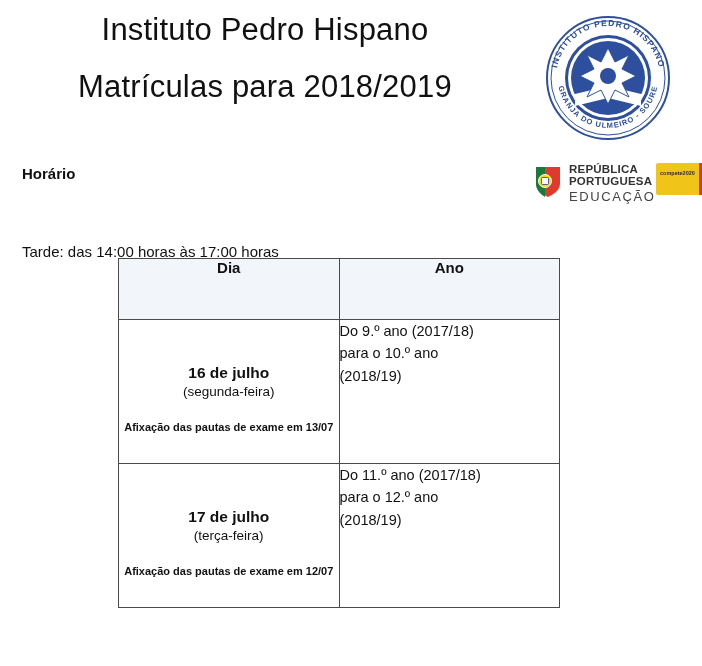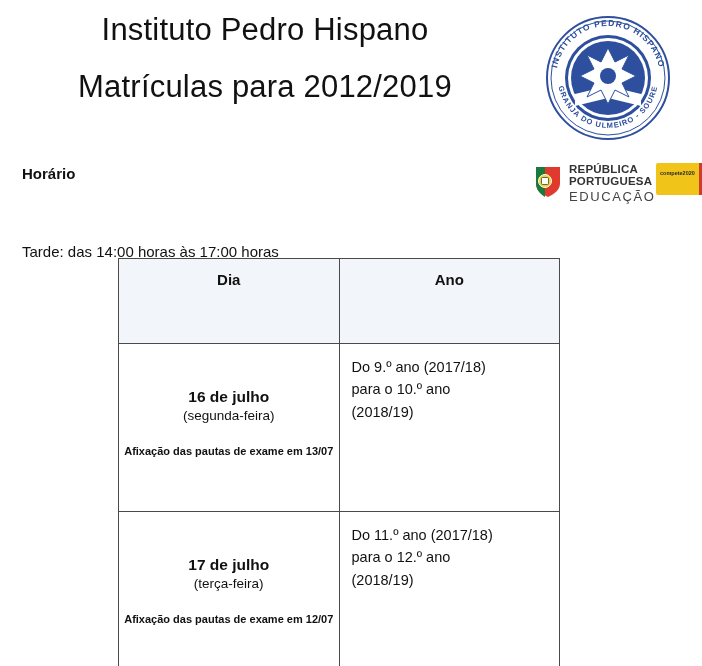--- a/index.html
+++ b/index.html
@@ -134,21 +134,21 @@
     width: 442px;
   }
   table.sched {
     border-collapse: collapse;
     width: 442px;
     table-layout: fixed;
   }
   table.sched th, table.sched td {
     border: 1px solid #4a4a4a;
     vertical-align: top;
-    padding: 12px;
+    padding: 0;
   }
   th.hdr {
     height: 60px;
     background: #f2f5fa;
     text-align: center;
     vertical-align: middle;
     font-size: 15px;
     font-weight: bold;
     color: #111;
   }
@@ -200,21 +200,21 @@
     color: #111;
   }
 </style>
 </head>
 <body>
 
 <div class="page">
 
   <div class="title-block">
     <div class="title-line first">Instituto Pedro Hispano</div>
-    <div class="title-line">Matrículas para 2012/2019</div>
+    <div class="title-line">Matrículas para 2018/2019</div>
   </div>
 
   <div class="seal">
     <svg width="142" height="128" viewBox="0 0 142 128" xmlns="http://www.w3.org/2000/svg">
       <defs>
         <path id="arcTop" d="M 19 64 A 52 52 0 0 1 123 64" fill="none"></path>
         <path id="arcBot" d="M 21 64 A 50 50 0 0 0 121 64" fill="none"></path>
       </defs>
       <circle cx="71" cy="64" r="61" fill="#ffffff" stroke="#2d4f9e" stroke-width="2"></circle>
       <circle cx="71" cy="64" r="57" fill="#ffffff" stroke="#2d4f9e" stroke-width="1"></circle>

